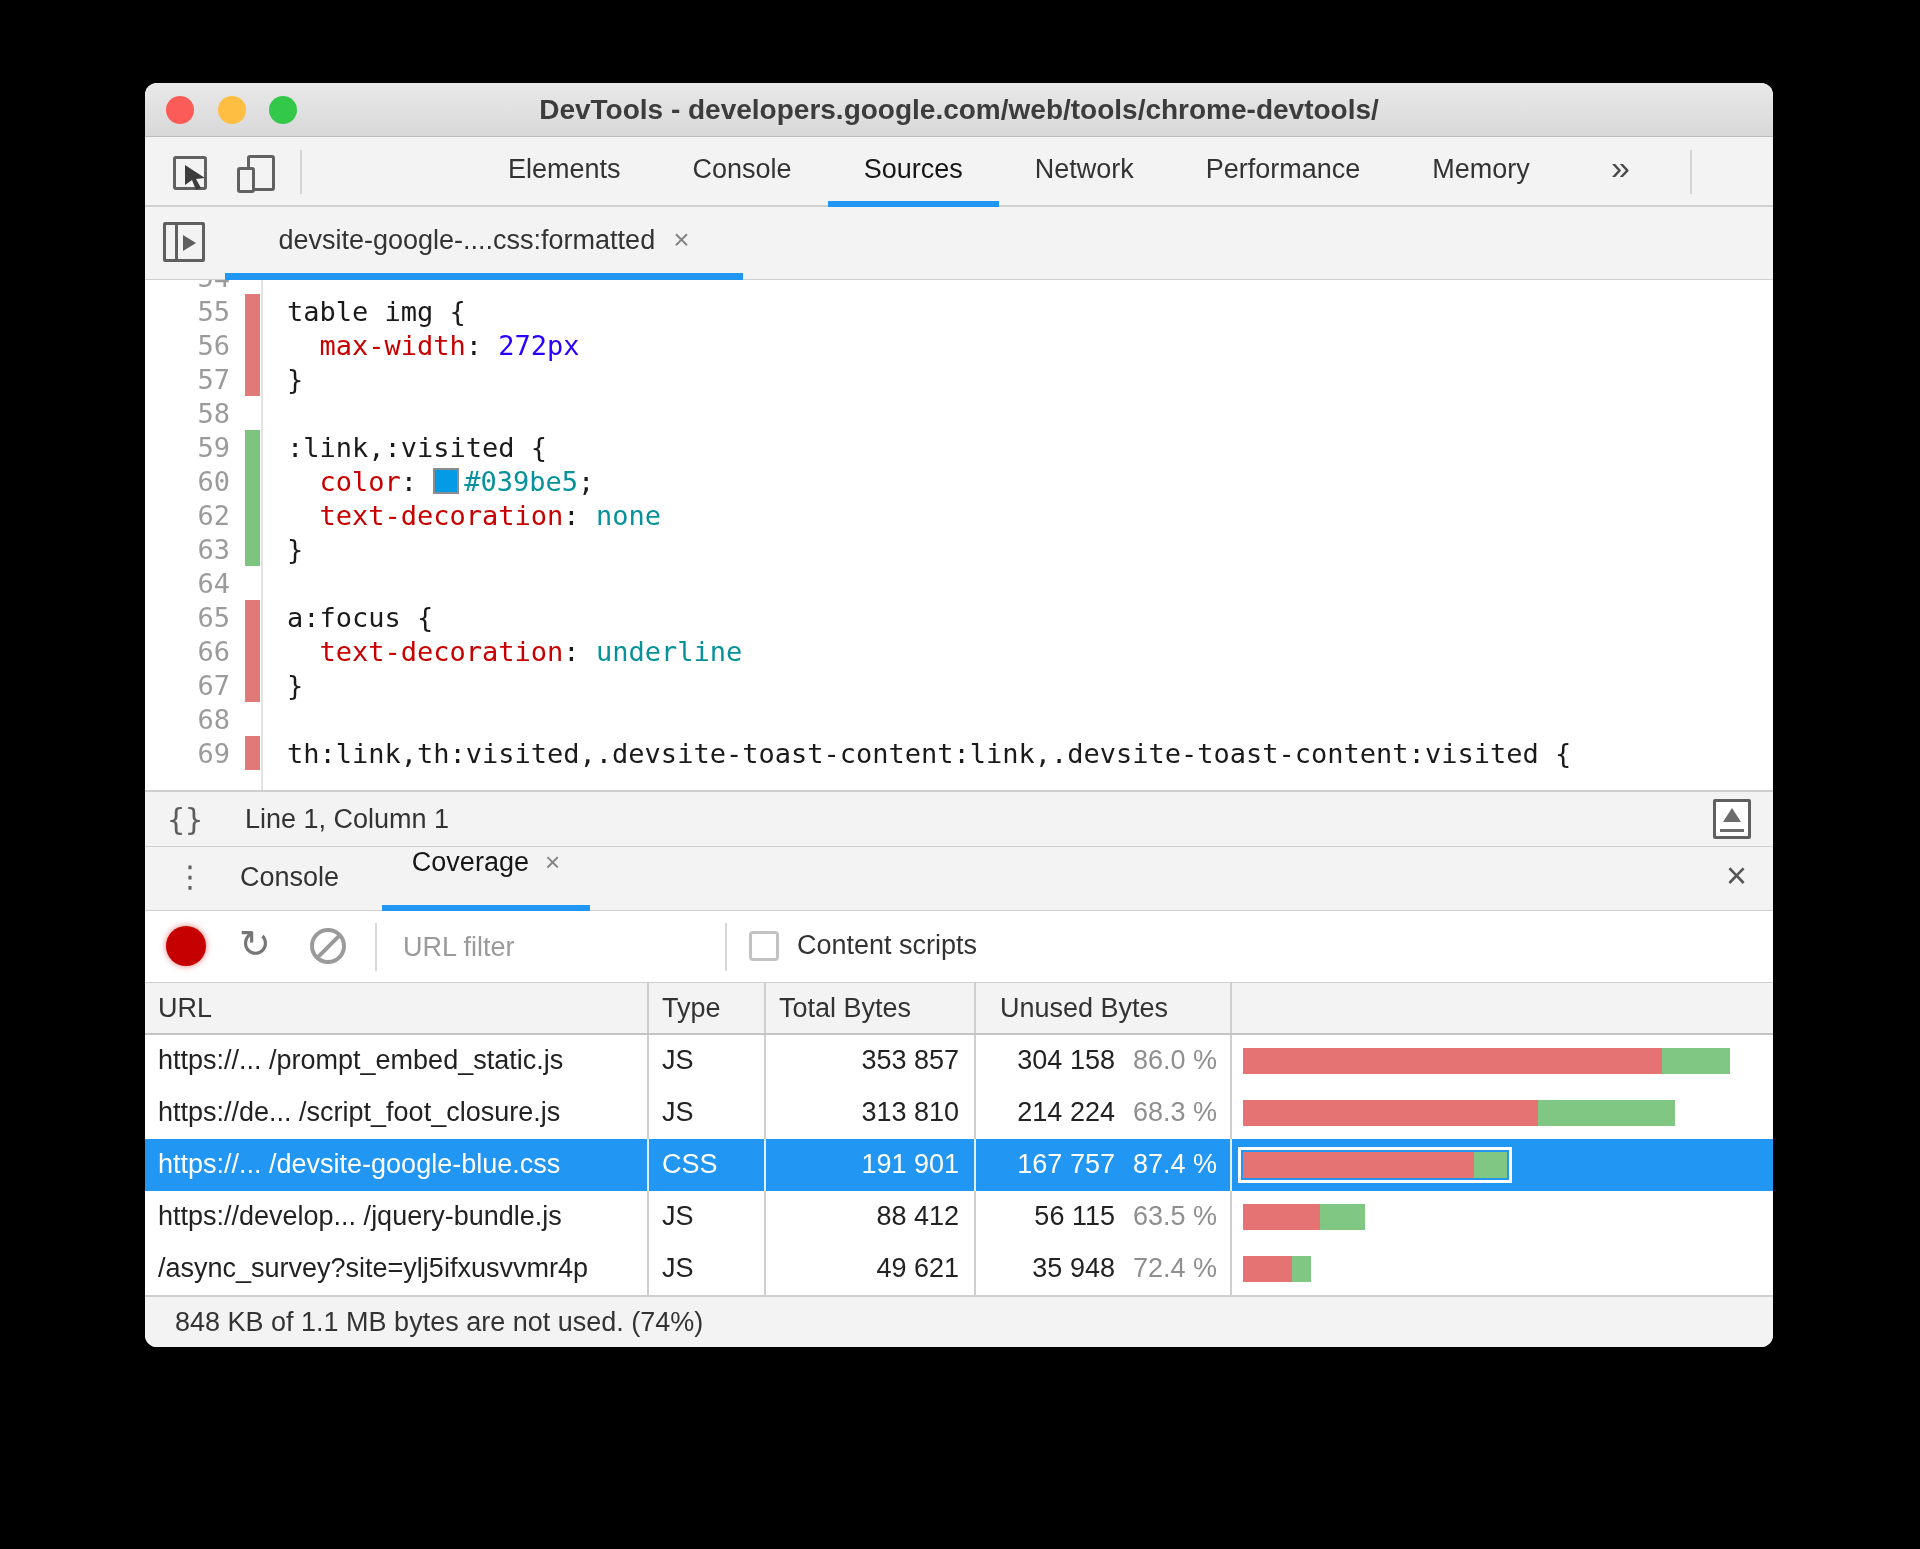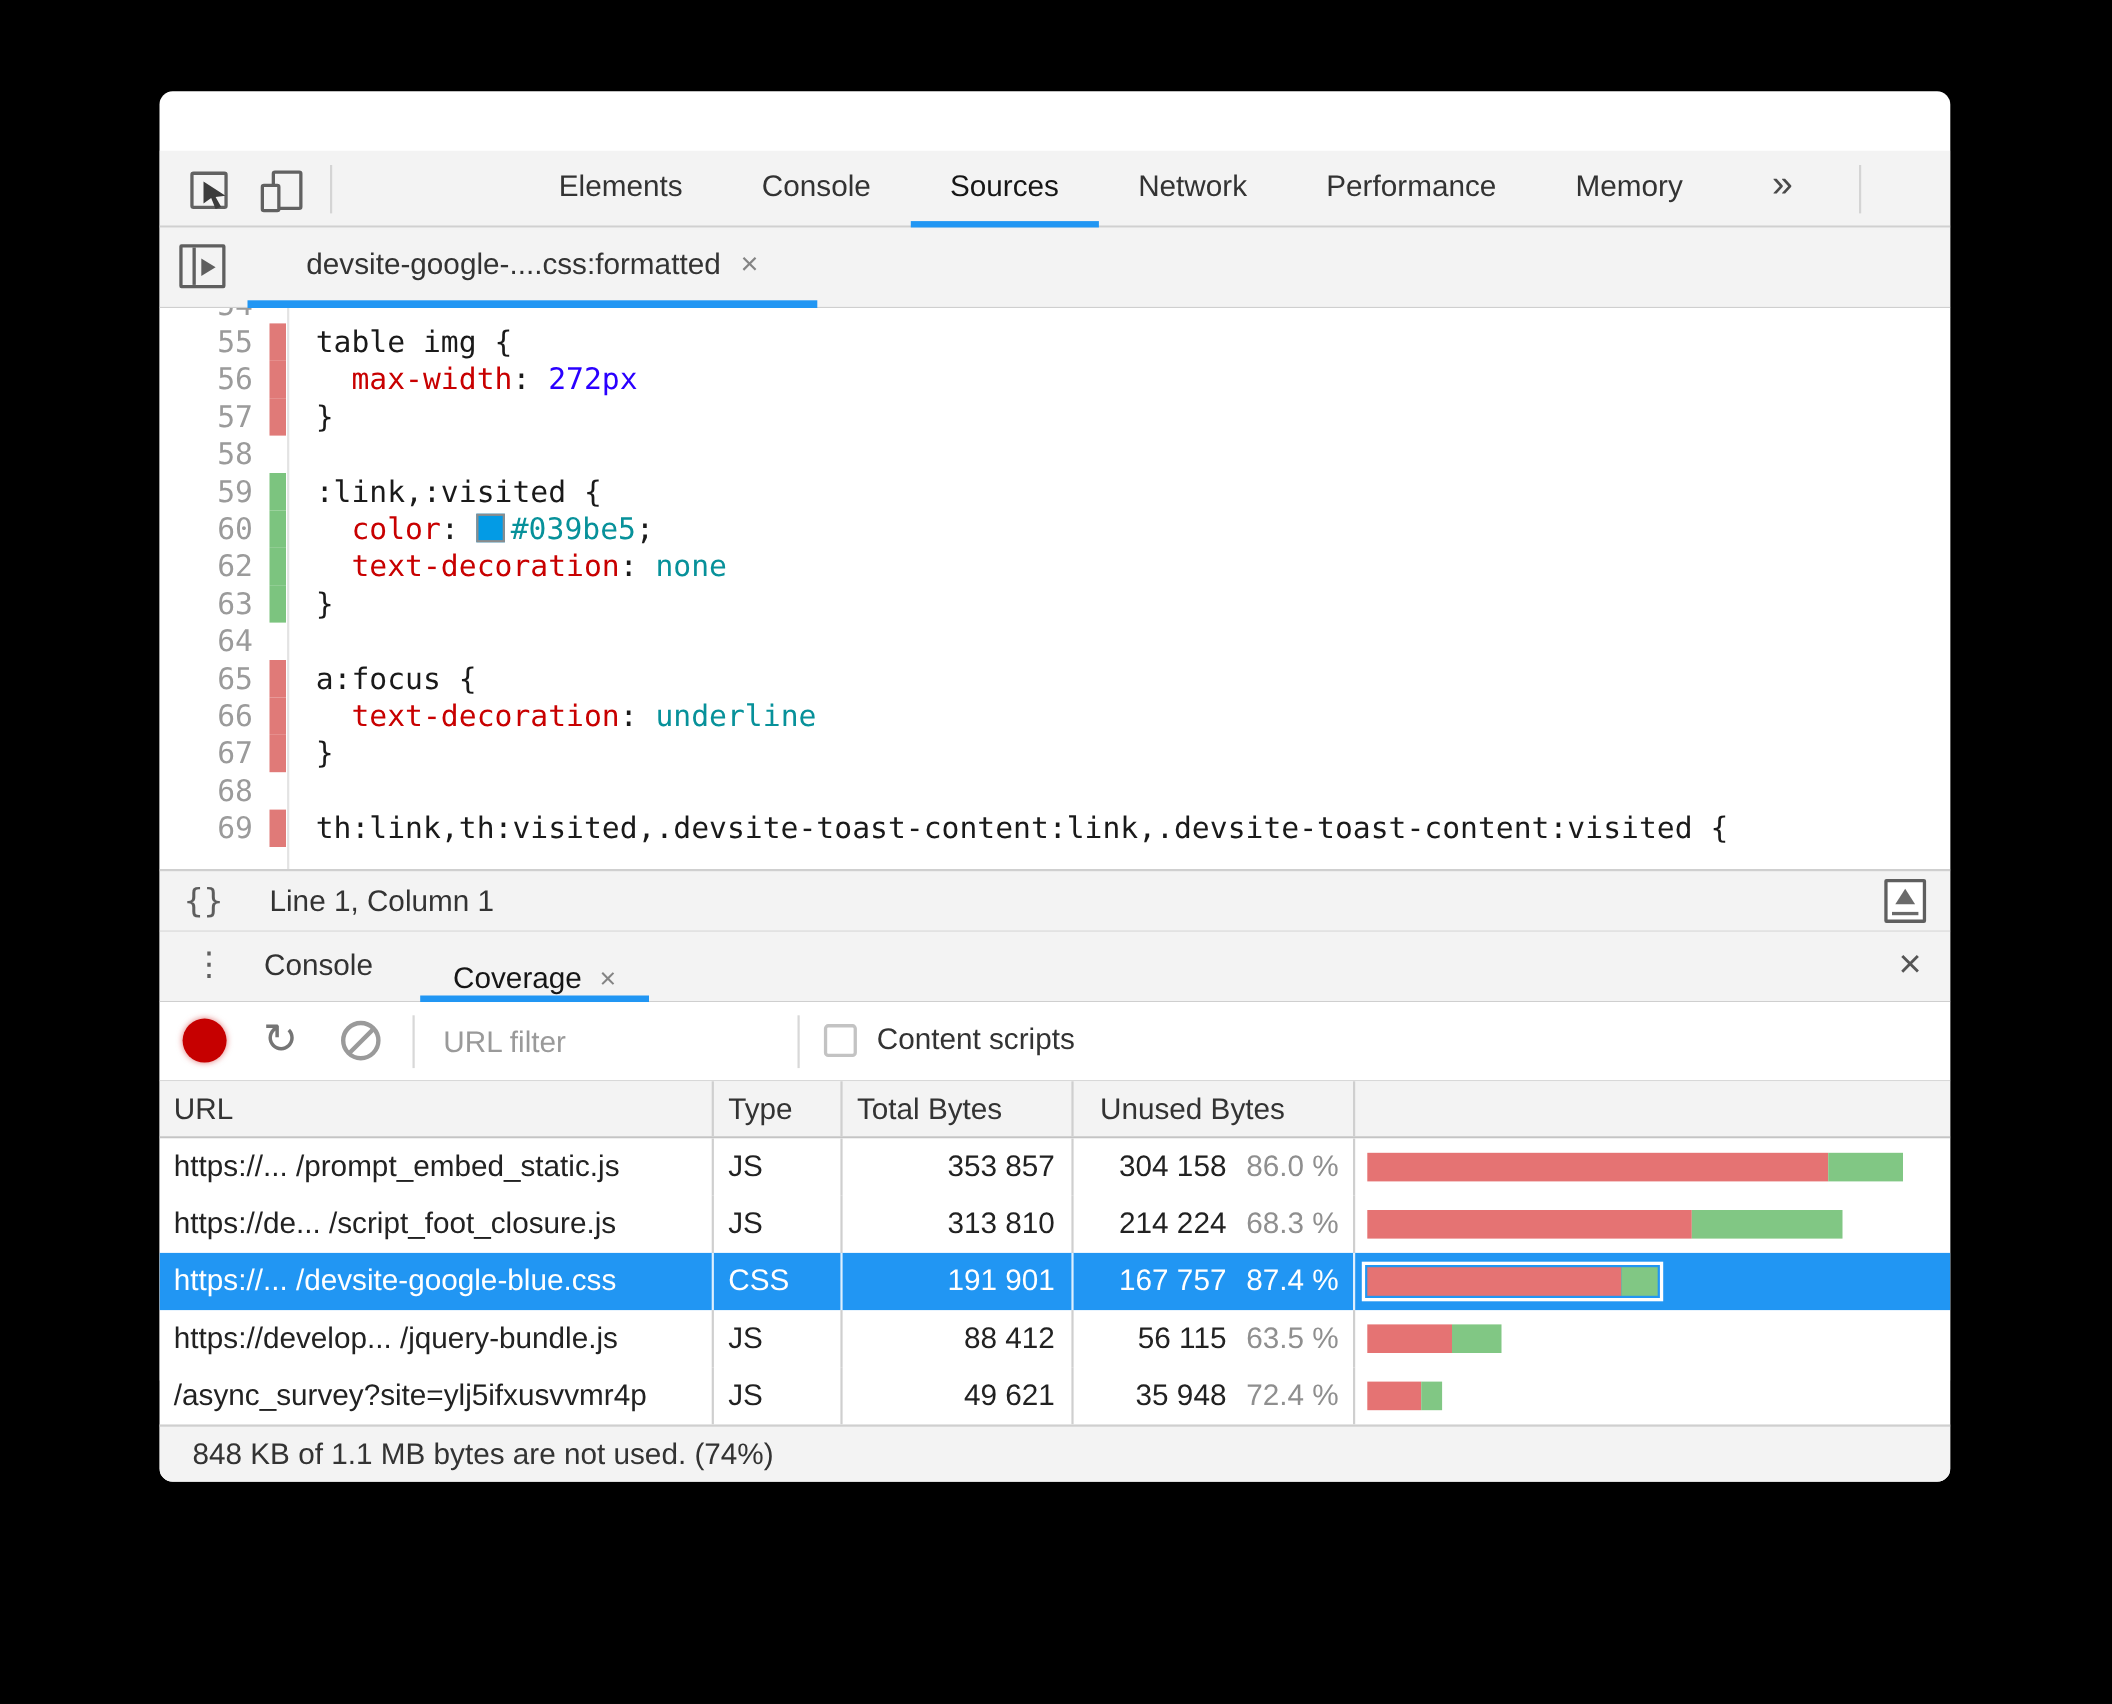--- a/index.html
+++ b/index.html
@@ -86,21 +86,21 @@
   .srcmap-btn .tri{position:absolute;left:7px;top:6px;width:0;height:0;
     border-bottom:14px solid #6b6b6b;border-left:9px solid transparent;border-right:9px solid transparent;}
   .srcmap-btn .line{position:absolute;left:4px;bottom:4px;width:24px;height:3px;background:#6b6b6b;}
 
   
   .drawertabs{left:0;top:764px;width:100%;height:64px;background:var(--chrome);
     border-bottom:1px solid var(--border);}
   .d-dots{position:absolute;left:30px;top:0;height:60px;line-height:60px;font-size:30px;color:#5f5f5f;}
   .d-tab-console{position:absolute;left:95px;top:0;height:63px;line-height:60px;font-size:27px;color:#333;}
   .d-tab-coverage{position:absolute;left:237px;top:0;width:208px;height:64px;display:flex;
-    align-items:flex-end;justify-content:center;gap:16px;border-bottom:6px solid var(--accent);}
+    align-items:flex-start;justify-content:center;gap:16px;border-bottom:6px solid var(--accent);}
   .d-tab-coverage .label{font-size:27px;color:#161616;}
   .d-tab-coverage .close{font-size:26px;color:#848484;}
   .d-close{position:absolute;right:26px;top:0;height:60px;line-height:58px;font-size:36px;
     color:#555;font-weight:400;}
 
   
   .covbar{left:0;top:828px;width:100%;height:72px;background:#fff;border-bottom:1px solid var(--border);}
   .rec{position:absolute;left:21px;top:15px;width:40px;height:40px;border-radius:50%;
     background:var(--record);box-shadow:0 0 6px rgba(198,0,0,.55);}
   .reload{position:absolute;left:94px;top:0;height:70px;line-height:66px;font-size:38px;
@@ -146,20 +146,26 @@
   .cfooter{left:0;top:1212px;width:100%;height:52px;background:var(--chrome);
     border-top:2px solid var(--border);line-height:50px;padding-left:30px;
     font-size:27px;color:#333;}
 </style>
 </head>
 <body>
 
 <div class="stage">
   <div class="window">
 
+    <div class="abs titlebar">
+      <span class="light red"></span>
+      <span class="light yellow"></span>
+      <span class="light green"></span>
+      <div class="wintitle">DevTools - developers.google.com/web/tools/chrome-devtools/</div>
+    </div>
 
     <div class="abs toolbar">
       <div class="icon-btn" style="left:26px;">
         <div class="inspect-box"></div>
         <svg class="inspect-arrow" width="26" height="26" viewBox="0 0 26 26">
           <polygon points="2,1 22,14 13,15 18,24 13,26 9,16 2,21" fill="#3c3c3c"></polygon>
         </svg>
       </div>
       <div class="icon-btn" style="left:90px;">
         <div class="device-big"></div>

